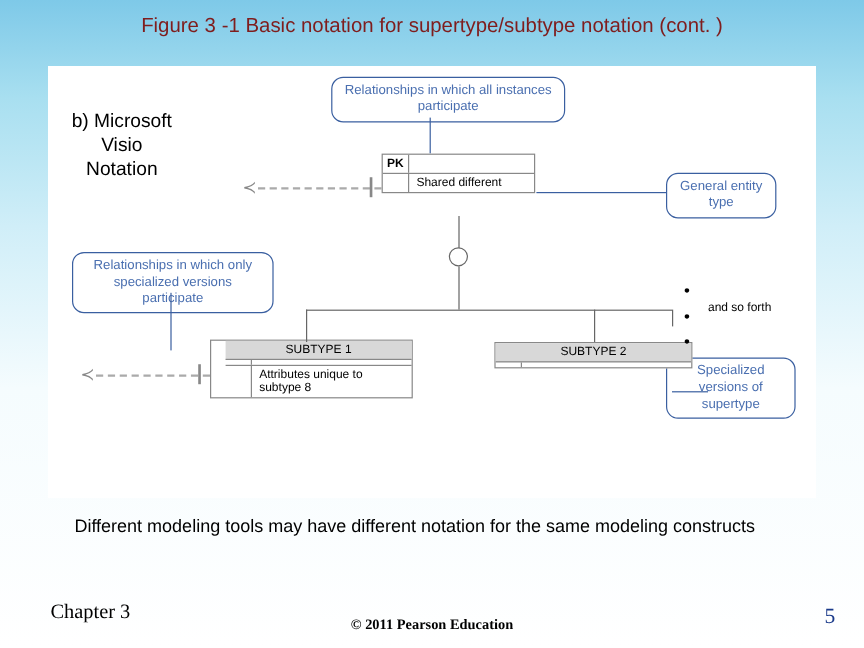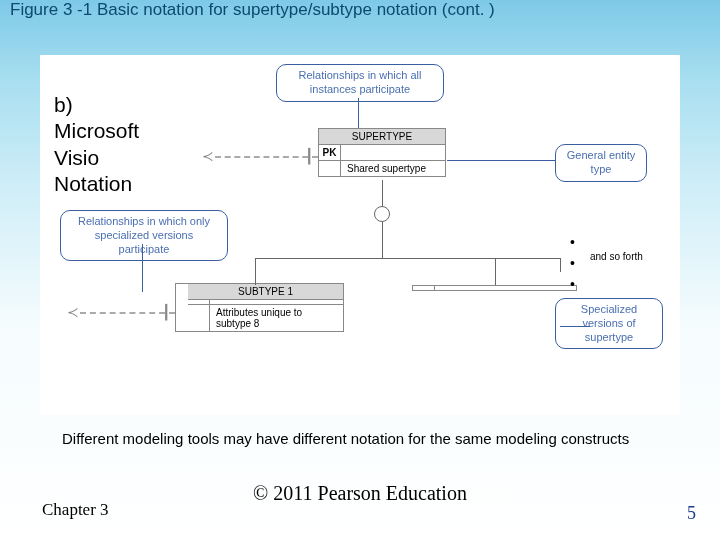--- a/index.html
+++ b/index.html
@@ -5,56 +5,56 @@
 * { margin: 0; padding: 0; box-sizing: border-box; }
 body {
   width: 720px;
   height: 540px;
   background: linear-gradient(to bottom, #7ec9e8 0%, #a8dff0 15%, #d0eef8 35%, #f5fcfe 60%, #ffffff 100%);
   font-family: Verdana, Geneva, sans-serif;
   position: relative;
   overflow: hidden;
 }
 .slide-title {
-  text-align: left;
+  text-align: center;
   font-size: 17px;
-  padding: 0 10px 8px;
-  color: #0c4a6e;
+  padding: 12px 10px 8px;
+  color: #7f1d1d;
 }
 .diagram-area {
   position: absolute;
   left: 40px;
   top: 55px;
   width: 640px;
   height: 360px;
   background: #fff;
 }
 .section-label {
   position: absolute;
   left: 54px;
   top: 92px;
-  font-size: 21px;
-  color: #000;
-  text-align: left;
+  font-size: 16px;
+  color: #000;
+  text-align: center;
   width: 95px;
   line-height: 1.25;
 }
 
 .callout {
   position: absolute;
   background: #fff;
   border: 1px solid #3a5fa0;
   border-radius: 10px;
   padding: 4px 8px;
   font-size: 11px;
   color: #4a6fb0;
   text-align: center;
   line-height: 1.25;
 }
-.callout-top { left: 276px; top: 64px; width: 168px; }
+.callout-top { left: 276px; top: 64px; width: 195px; }
 .callout-left { left: 60px; top: 210px; width: 168px; }
 .callout-right1 { left: 555px; top: 144px; width: 92px; }
 .callout-right2 { left: 555px; top: 298px; width: 108px; }
 
 .entity {
   position: absolute;
   border: 1px solid #888;
   background: #fff;
   font-size: 10px;
 }
@@ -142,24 +142,24 @@
   position: absolute;
   left: 42px;
   bottom: 20px;
   font-family: "Times New Roman", serif;
   font-size: 17px;
 }
 .copyright {
   position: absolute;
   left: 50%;
   transform: translateX(-50%);
-  bottom: 35px;
+  bottom: 12px;
   font-family: "Times New Roman", serif;
-  font-size: 20px;
-  font-weight: normal;
+  font-size: 12px;
+  font-weight: bold;
 }
 .pagenum {
   position: absolute;
   right: 24px;
   bottom: 16px;
   font-family: "Times New Roman", serif;
   font-size: 18px;
   color: #1a3a8a;
 }
 
@@ -181,43 +181,43 @@
 
 <div class="leader" style="left:358px; top:98px; width:1px; height:30px;"></div>
 
 <div class="leader" style="left:447px; top:160px; width:108px; height:1px;"></div>
 
 <div class="leader" style="left:142px; top:244px; width:1px; height:48px;"></div>
 
 <div class="leader" style="left:560px; top:326px; width:30px; height:1px;"></div>
 
 <div class="entity supertype">
-  <div class="entity-header">SUPERTYPE</div>
   <div class="entity-row">
     <div class="entity-cell-pk">PK</div>
   </div>
   <div class="entity-row">
     <div class="entity-cell-pk"></div>
-    <div class="entity-cell">Shared supertype</div>
+    <div class="entity-cell">Shared different</div>
   </div>
 </div>
 
 <div class="entity subtype1">
   <div class="entity-header">SUBTYPE 1</div>
   <div class="entity-row">
     <div class="entity-cell-pk"></div>
     <div class="entity-cell"></div>
   </div>
   <div class="entity-row">
     <div class="entity-cell-pk"></div>
     <div class="entity-cell">Attributes unique to subtype 8</div>
   </div>
 </div>
 
 <div class="entity subtype2">
+  <div class="entity-header">SUBTYPE 2</div>
   <div class="entity-row">
     <div class="entity-cell-pk"></div>
     <div class="entity-cell"></div>
   </div>
 </div>
 
 <div class="rel-stub" style="left:215px; top:156px; width:103px;"></div>
 <span class="crow" style="left:202px; top:148px;">≺</span>
 <span class="crow" style="left:305px; top:148px;">┃</span>
 

